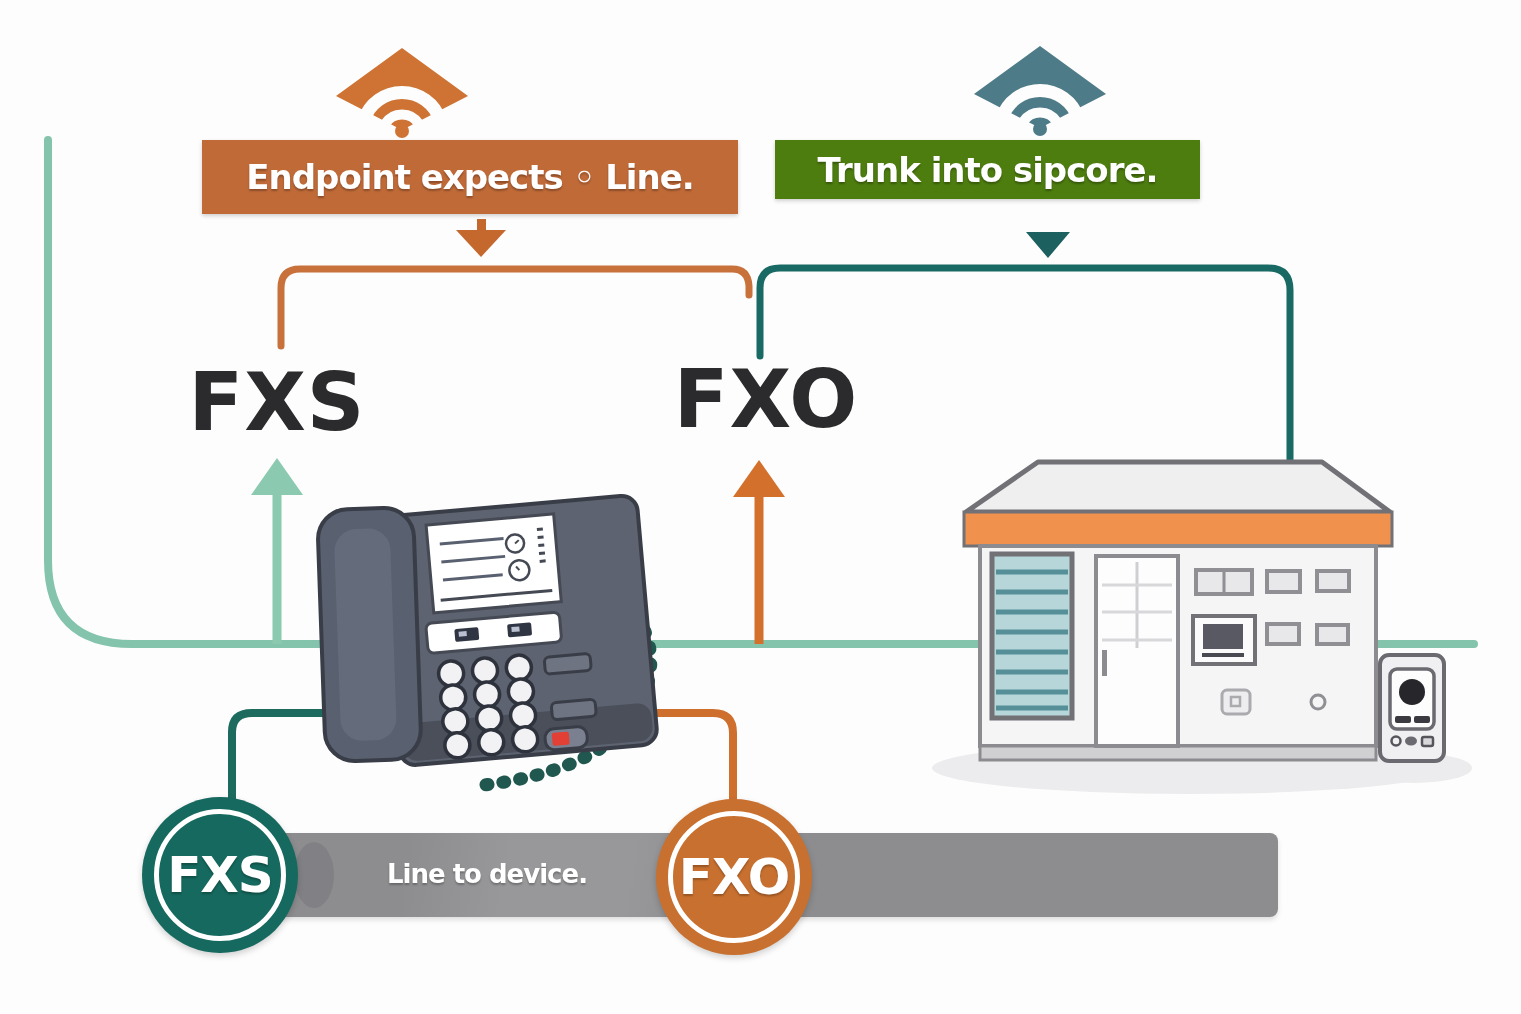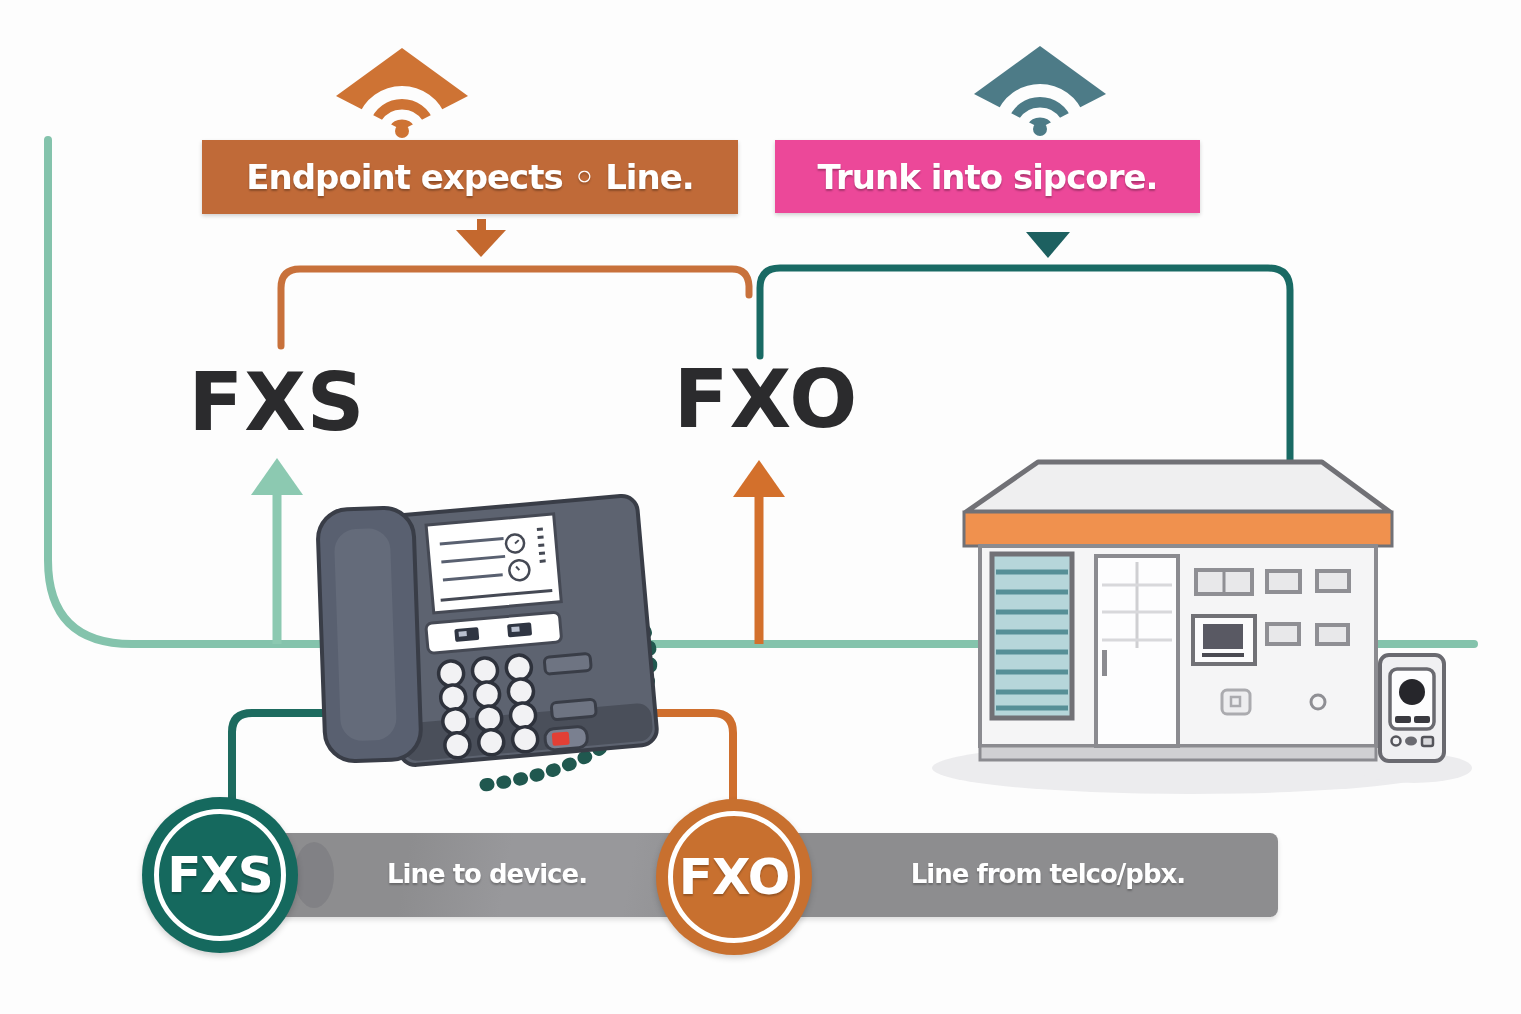--- a/index.html
+++ b/index.html
@@ -3,21 +3,21 @@
 <meta charset="utf-8">
 <style>
   html,body{margin:0;padding:0;background:#fff;}
   #canvas{position:relative;width:1521px;height:1014px;background:#fdfdfd;overflow:hidden;
           font-family:"DejaVu Sans","Liberation Sans",sans-serif;}
   #art{position:absolute;left:0;top:0;z-index:1;}
   .banner{position:absolute;z-index:2;display:flex;align-items:center;justify-content:center;
           color:#fff;font-weight:bold;font-size:34px;letter-spacing:-1px;white-space:nowrap;
           text-shadow:0 2px 2px rgba(0,0,0,.28);box-shadow:0 2px 4px rgba(0,0,0,.18);}
   .banner-endpoint{left:202px;top:140px;width:536px;height:74px;background:#c06a38;}
-  .banner-trunk{left:775px;top:140px;width:425px;height:73px;background:#ec4899;}
+  .banner-trunk{left:775px;top:140px;width:425px;height:59px;background:#4d7c0f;}
   .port-label{position:absolute;z-index:2;transform:translateX(-50%);color:#2b2b2d;
           font-size:80px;font-weight:bold;letter-spacing:1px;line-height:1;}
   .port-fxs{left:277px;top:363px;}
   .port-fxo{left:766px;top:360px;}
   .legend-bar{position:absolute;z-index:2;left:268px;top:833px;width:1010px;height:84px;
           border-radius:8px;
           background:linear-gradient(100deg,#8d8d8f 0%,#8d8d8f 14%,#98989b 24%,#98989b 36%,#8d8d8f 46%,#8d8d8f 100%);
           box-shadow:0 3px 5px rgba(0,0,0,.12);}
   .legend-shadow{position:absolute;left:26px;top:9px;width:40px;height:66px;border-radius:50%;
           background:#7d7d81;opacity:.75;}
@@ -182,21 +182,20 @@
   <div class="banner banner-trunk">
     <span>Trunk into sipcore.</span>
   </div>
 
   <div class="port-label port-fxs">FXS</div>
   <div class="port-label port-fxo">FXO</div>
 
   <div class="legend-bar">
     <div class="legend-shadow"></div>
     <span class="legend-text legend-text-fxs">Line to device.</span>
-    <span class="legend-text legend-text-fxo">Line from telco/pbx.</span>
   </div>
 
   <div class="badge badge-fxs">
     <div class="badge-ring">
       <span class="badge-label">FXS</span>
     </div>
   </div>
   <div class="badge badge-fxo">
     <div class="badge-ring">
       <span class="badge-label">FXO</span>

